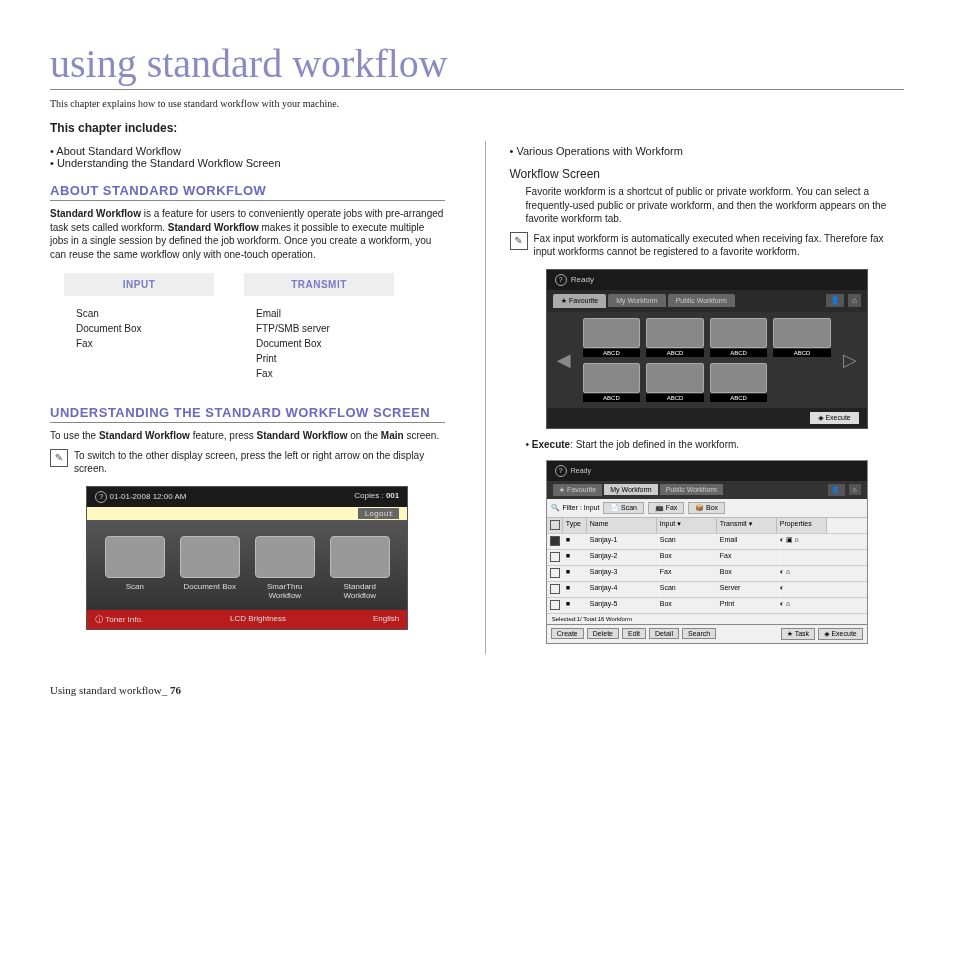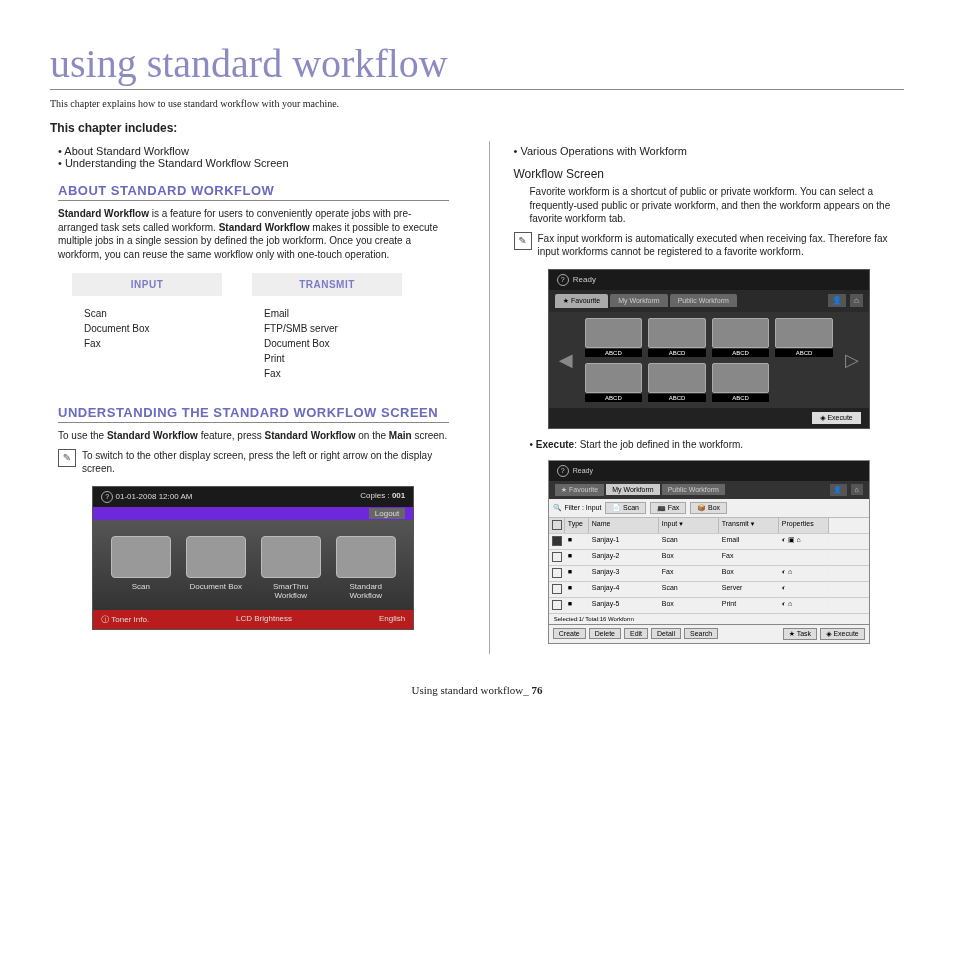--- a/index.html
+++ b/index.html
@@ -20,21 +20,21 @@
     margin: 0 0 4px 0;
     border-bottom: 1px solid #888;
     padding-bottom: 2px;
   }
   .intro {
     font-family: "Times New Roman", serif;
     font-size: 10px;
     margin: 8px 0 12px 0;
   }
   .chapter-includes { font-weight: bold; font-size: 12px; }
-  .columns { display: flex; gap: 40px; margin-top: 6px; margin-left: 8px; }
+  .columns { display: flex; gap: 40px; margin-top: 6px; }
   .col { flex: 1; }
   .divider { border-left: 1px solid #aaa; }
   ul.toc { list-style: none; padding: 0; margin: 4px 0 10px 0; }
   ul.toc li::before { content: "• "; }
 
   h2.section {
     color: #6a6abf;
     font-weight: bold;
     font-size: 13px;
     letter-spacing: 0.5px;
@@ -98,21 +98,21 @@
   .ts-hdr div { background:#ddd; padding:2px 3px; border-right:1px solid #bbb; font-size:7px;}
   .ts-row div { padding:2px 3px; border-right:1px solid #eee; font-size:7px;}
   .chk { width:8px; height:8px; border:1px solid #555; display:inline-block;}
   .chk.on { background:#333;}
   .ts-foot { display:flex; gap:3px; padding:3px 4px; border-top:1px solid #888; align-items:center;}
   .ts-foot .btn { background:#ddd; border:1px solid #888; padding:1px 5px; }
   .ts-foot .spacer { flex:1;}
   .ts-status { font-size:6px; padding:2px 5px;}
 
   .bullet { font-size:10px; margin:6px 0 6px 16px;}
-  .footer { text-align:center; margin-top:30px; font-size:11px; font-family:"Times New Roman",serif;}
+  .footer { text-align:left; margin-top:30px; font-size:11px; font-family:"Times New Roman",serif;}
 </style>
 </head>
 <body>
 
 <h1>using standard workflow</h1>
 <div class="intro">This chapter explains how to use standard workflow with your machine.</div>
 <div class="chapter-includes">This chapter includes:</div>
 
 <div class="columns">
   <div class="col">
@@ -150,21 +150,21 @@
     <div class="note">
       <div class="note-icon">✎</div>
       <div class="para">To switch to the other display screen, press the left or right arrow on the display screen.</div>
     </div>
 
     <div class="screen">
       <div class="sc-top">
         <span><span class="sc-help">?</span> <span>01-01-2008 12:00 AM</span></span>
         <span><span>Copies :</span> <b>001</b></span>
       </div>
-      <div style="text-align:right;padding:2px 8px;background:#6d28d9;">
+      <div style="text-align:right;padding:2px 8px;background:#fef9c3;font-family:Liberation Mono, monospace;">
         <span style="background:#666;padding:1px 6px;">Logout</span>
       </div>
       <div class="sc-iconrow">
         <div class="sc-icon">
             <div class="box"></div>
             <div>Scan</div>
           </div>
         <div class="sc-icon">
             <div class="box"></div>
             <div>Document Box</div>

